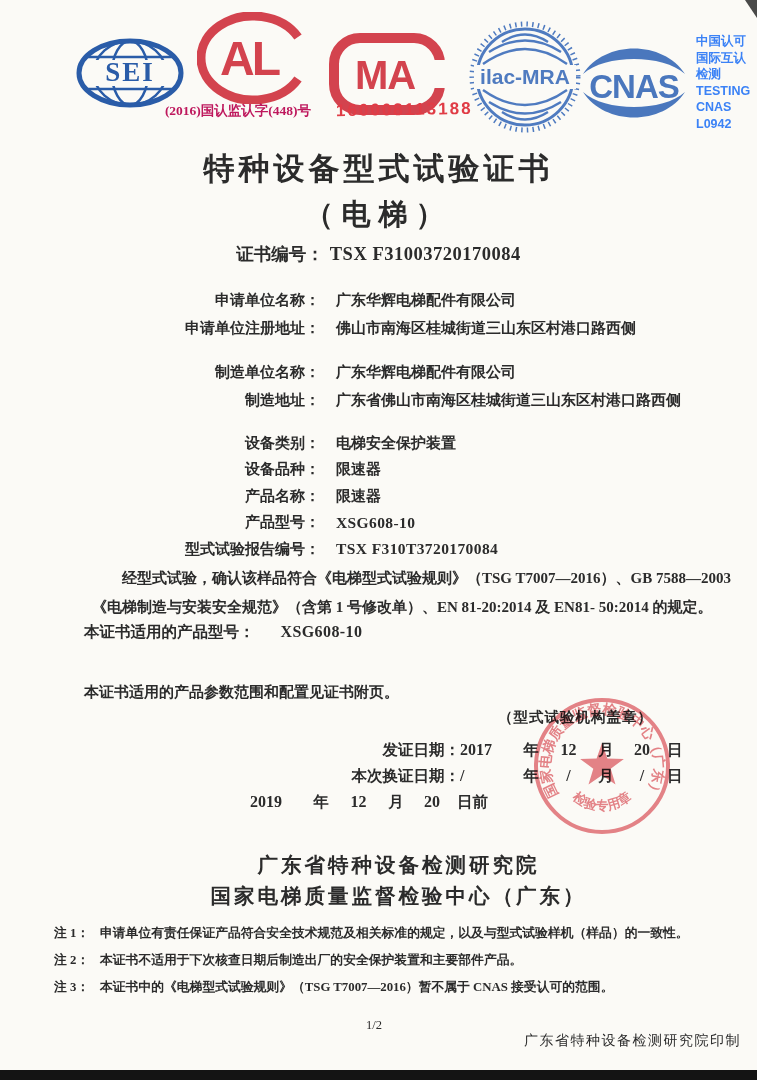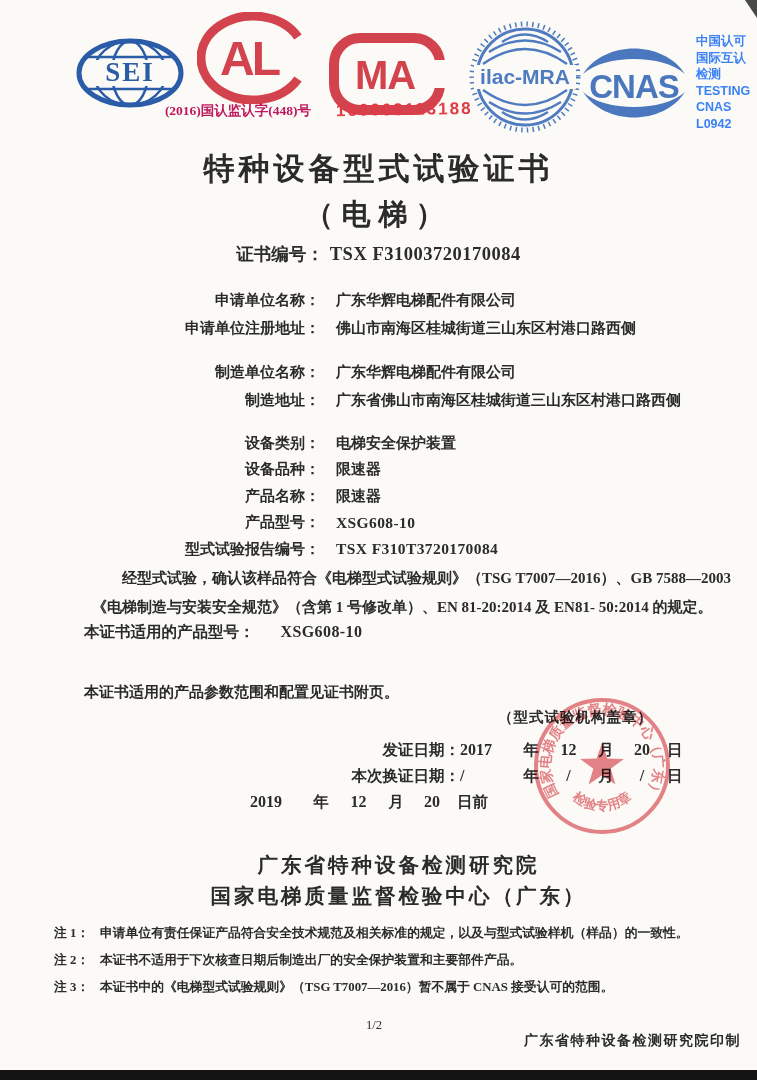--- a/index.html
+++ b/index.html
@@ -48,21 +48,21 @@
   .d-month{width:53px;text-align:center;font-weight:700;font-size:16px;}
   .d-day{width:50px;text-align:center;font-weight:700;font-size:16px;}
   .d-dunit{width:60px;text-align:left;}
   .stamp{left:527px;top:690px;width:150px;height:152px;pointer-events:none;mix-blend-mode:multiply;}
   
   .issuer{top:850px;left:0;width:100%;text-align:center;font-size:20.5px;font-weight:700;line-height:31px;letter-spacing:3px;padding-left:20px;}
   .notes{left:54px;top:920px;width:672px;}
   .note-row{display:flex;line-height:27px;font-size:12.8px;font-weight:600;}
   .note-label{width:46px;flex-shrink:0;}
   .page-num{left:366px;top:1018px;font-size:12.5px;}
-  .printed{right:16px;top:1032px;font-size:14px;font-weight:700;letter-spacing:1.5px;}
+  .printed{right:16px;top:1032px;font-size:14px;font-weight:400;letter-spacing:1.5px;}
   
   .bottom-bar{left:0;right:0;bottom:0;height:10px;background:#141414;}
   .corner-sliver{right:0;top:0;width:0;height:0;border-top:18px solid #2a2a2a;border-left:12px solid transparent;opacity:.85;}
   svg text{font-family:"Liberation Sans","DejaVu Sans",sans-serif;}
   svg .serif-t{font-family:"Liberation Serif","DejaVu Serif",serif;}
 </style>
 </head>
 <body>
 
 <div class="page">

